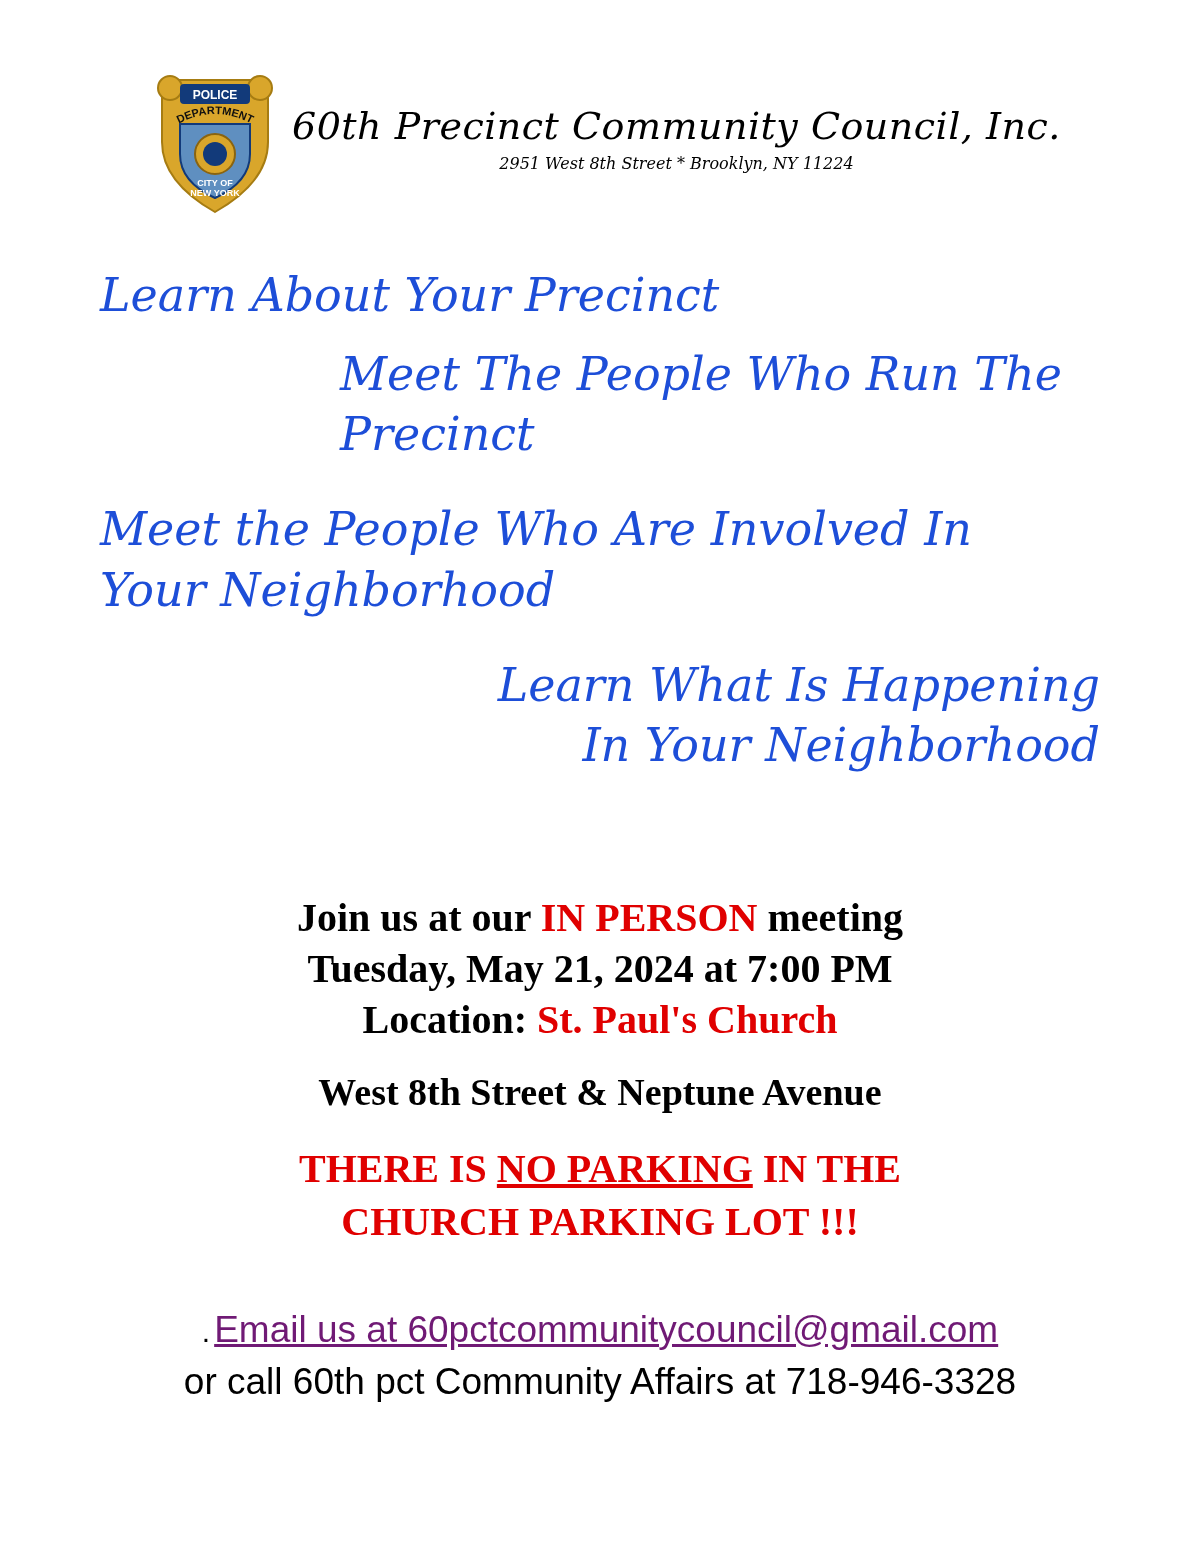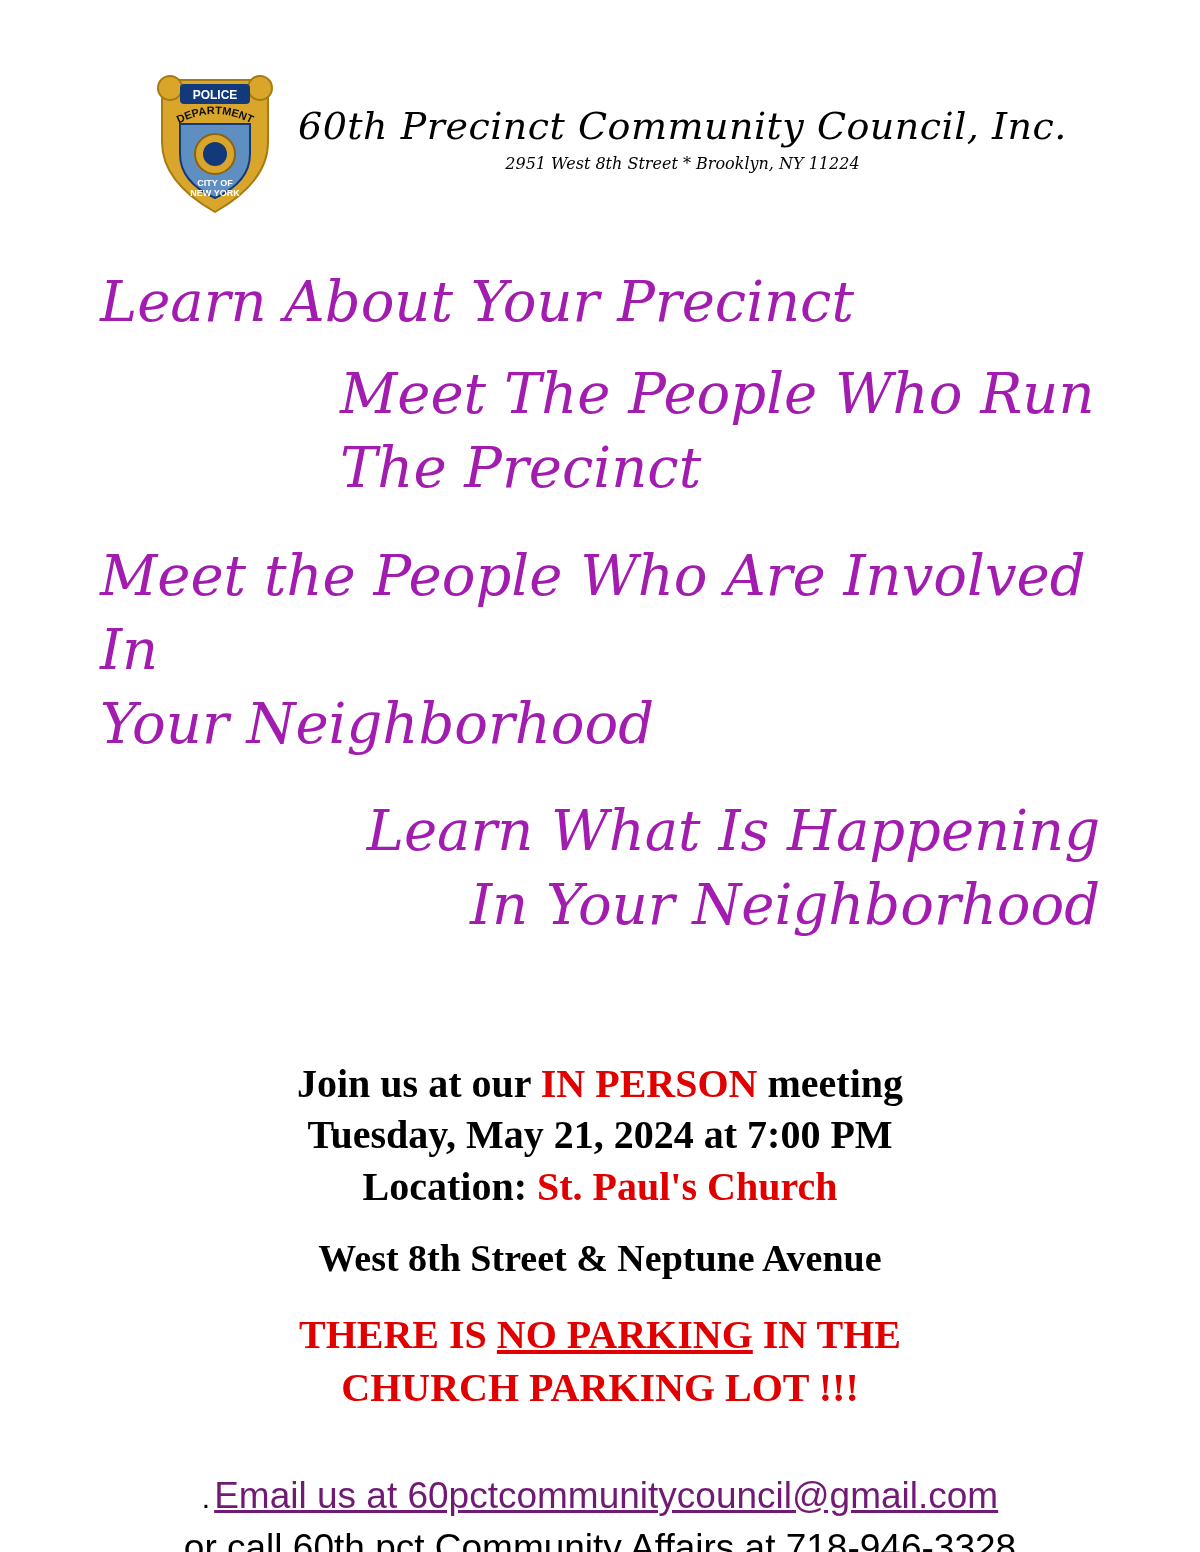--- a/index.html
+++ b/index.html
@@ -28,21 +28,21 @@
   }
   .badge {
     position: relative;
     width: 130px;
     height: 155px;
     flex: 0 0 130px;
   }
   .badge svg { display: block; }
 
   .header-text {
-    margin-left: 18px;
+    margin-left: 12px;
     margin-top: 42px;
   }
   .org-title {
     font-family: "DejaVu Serif", serif;
     font-style: italic;
     font-size: 38px;
     letter-spacing: 0.5px;
     color: #000;
     white-space: nowrap;
   }
@@ -57,23 +57,23 @@
   }
 
   
   .script-block {
     margin-top: 48px;
     padding: 0 40px 0 100px;
   }
   .script {
     font-family: "DejaVu Serif", serif;
     font-style: italic;
-    font-size: 56px;
+    font-size: 46px;
     line-height: 1.32;
-    color: #a21caf;
+    color: #1d4ed8;
     white-space: pre-line;
   }
   .s-left   { text-align: left; }
   .s-indent { text-align: left; padding-left: 240px; }
   .s-right  { text-align: right; padding-right: 60px; }
   .gap-sm { height: 18px; }
   .gap-md { height: 34px; }
 
   
   .details {

